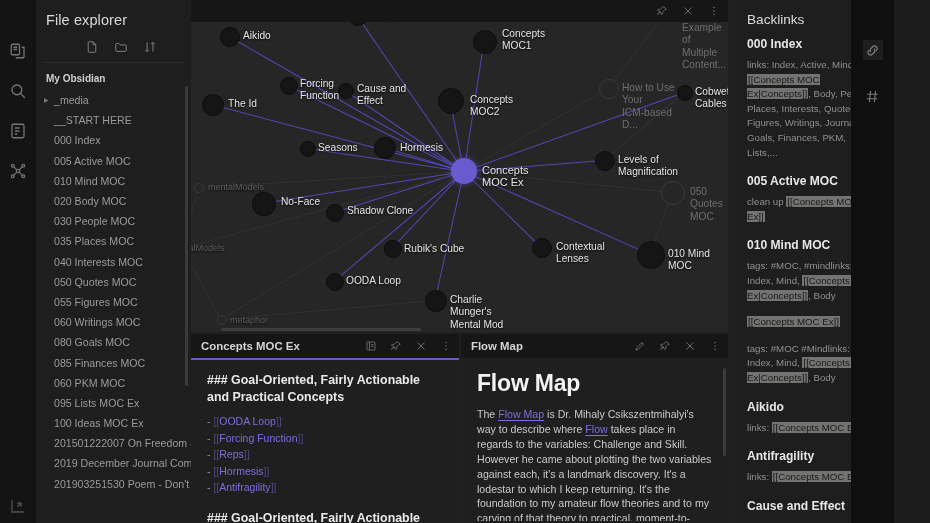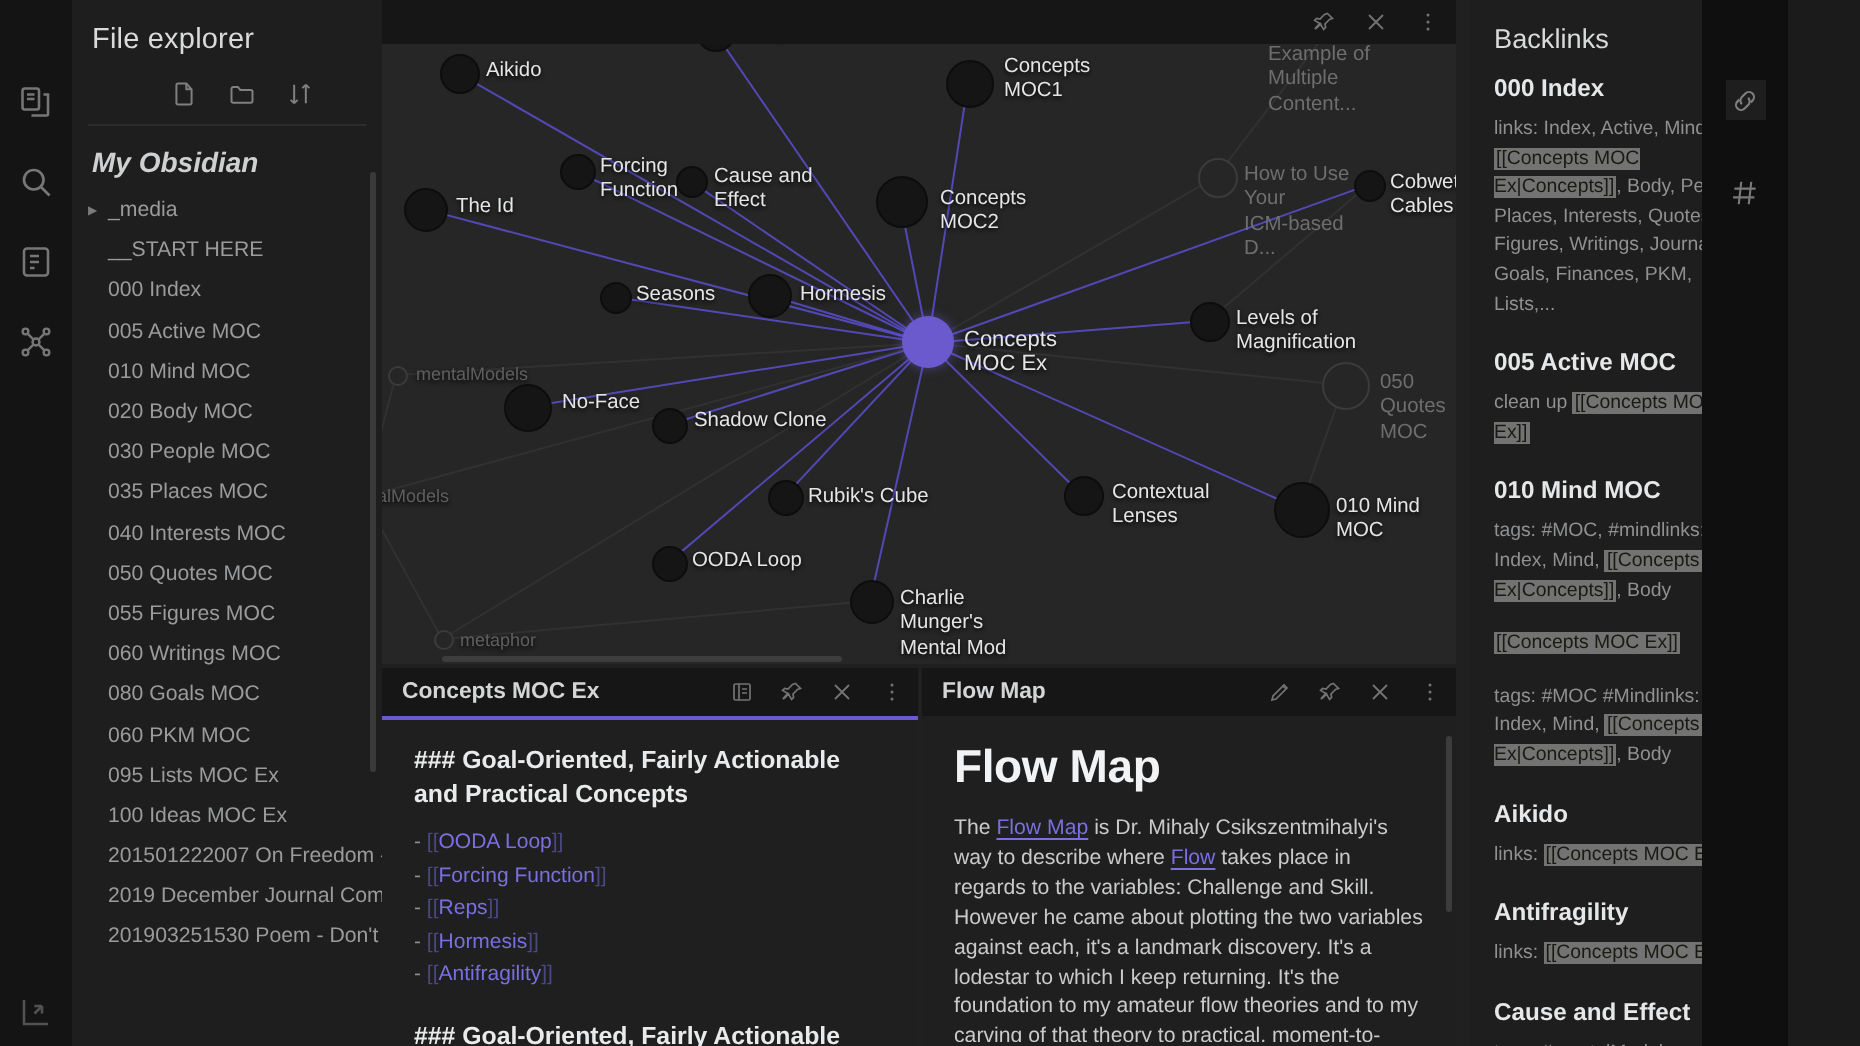--- a/index.html
+++ b/index.html
@@ -13,21 +13,21 @@
   .ribbon-left .rb-top{padding-top:42px;display:flex;flex-direction:column;gap:22px;align-items:center;}
   .rib-ic{width:18px;height:18px;opacity:.52;display:block;cursor:pointer;}
   .ribbon-left .rb-bottom{position:absolute;bottom:8px;left:0;width:36px;display:flex;justify-content:center;}
 
   
   .explorer{position:absolute;left:36px;top:0;width:155px;height:523px;background:#1e1e1e;z-index:20;}
   .exp-title{font-size:14.5px;color:#d9dadb;padding:12px 0 0 10px;letter-spacing:.1px;}
   .exp-tools{display:flex;gap:15px;justify-content:center;padding:12px 0 8px 14px;}
   .exp-tools svg{width:14px;height:14px;opacity:.55;cursor:pointer;}
   .exp-sep{height:1px;background:#2c2c2c;margin:0 8px 6px 8px;}
-  .vault{font-size:14px;font-weight:bold;color:#cfd0d1;padding:4px 0 6px 10px;font-style:italic;}
+  .vault{font-size:10px;font-weight:bold;color:#cfd0d1;padding:4px 0 6px 10px;}
   .flist{padding:0 0 0 0;}
   .fitem{font-size:10.6px;color:#9a9b9d;padding:4.1px 6px 4.1px 18px;white-space:nowrap;
          overflow:hidden;text-overflow:clip;cursor:pointer;position:relative;}
   .fitem.folder{padding-left:18px;}
   .fitem.folder .caret{position:absolute;left:8px;top:6px;font-size:6px;color:#7a7b7d;}
   .exp-scroll{position:absolute;right:3px;top:86px;width:3px;height:300px;background:#3a3a3a;border-radius:2px;}
 
   
   .graph-pane{position:absolute;left:191px;top:0;width:537px;height:332px;background:#1b1b1b;overflow:hidden;}
   .gp-header{height:22px;background:#161616;display:flex;align-items:center;justify-content:flex-end;
@@ -155,20 +155,21 @@
         <div class="fitem"><span>005 Active MOC</span></div>
         <div class="fitem"><span>010 Mind MOC</span></div>
         <div class="fitem"><span>020 Body MOC</span></div>
         <div class="fitem"><span>030 People MOC</span></div>
         <div class="fitem"><span>035 Places MOC</span></div>
         <div class="fitem"><span>040 Interests MOC</span></div>
         <div class="fitem"><span>050 Quotes MOC</span></div>
         <div class="fitem"><span>055 Figures MOC</span></div>
         <div class="fitem"><span>060 Writings MOC</span></div>
         <div class="fitem"><span>080 Goals MOC</span></div>
+        <div class="fitem"><span>085 Finances MOC</span></div>
         <div class="fitem"><span>060 PKM MOC</span></div>
         <div class="fitem"><span>095 Lists MOC Ex</span></div>
         <div class="fitem"><span>100 Ideas MOC Ex</span></div>
         <div class="fitem"><span>201501222007 On Freedom - Nic</span></div>
         <div class="fitem"><span>2019 December Journal Compila</span></div>
         <div class="fitem"><span>201903251530 Poem - Don't Qui</span></div>
       </div>
     <div class="exp-scroll"></div>
   </div>
 
@@ -216,21 +217,21 @@
         <div class="edge faint" style="left: 481px; top: 170px; width: 65.7875px; transform: rotate(109.537deg);"></div>
         <div class="edge faint" style="left: 493px; top: 70px; width: 104.995px; transform: rotate(139.635deg);"></div>
         <div class="edge faint" style="left: 469px; top: -2px; width: 85.6037px; transform: rotate(127.405deg);"></div>
         <div class="gnode" style="left: 29px; top: 5px; width: 18px; height: 18px;"></div>
         <div class="glabel" style="left: 52px; top: 8px;">Aikido</div>
         <div class="gnode" style="left: 157px; top: -16px; width: 18px; height: 18px;"></div>
         <div class="glabel" style="left: 180px; top: -12px;">Eddy Effect</div>
         <div class="gnode" style="left: 282px; top: 8px; width: 22px; height: 22px;"></div>
         <div class="glabel" style="left: 311px; top: 6px;">Concepts
 MOC1</div>
-        <div class="glabel dim" style="left: 443px; top: 0px;">Example of
+        <div class="glabel dim" style="left: 491px; top: 0px;">Example of
 Multiple
 Content...</div>
         <div class="gnode" style="left: 89px; top: 55px; width: 16px; height: 16px;"></div>
         <div class="glabel" style="left: 109px; top: 56px;">Forcing
 Function</div>
         <div class="gnode" style="left: 147px; top: 61px; width: 14px; height: 14px;"></div>
         <div class="glabel" style="left: 166px; top: 61px;">Cause and
 Effect</div>
         <div class="gnode" style="left: 11px; top: 72px; width: 20px; height: 20px;"></div>
         <div class="glabel" style="left: 37px; top: 76px;">The Id</div>

